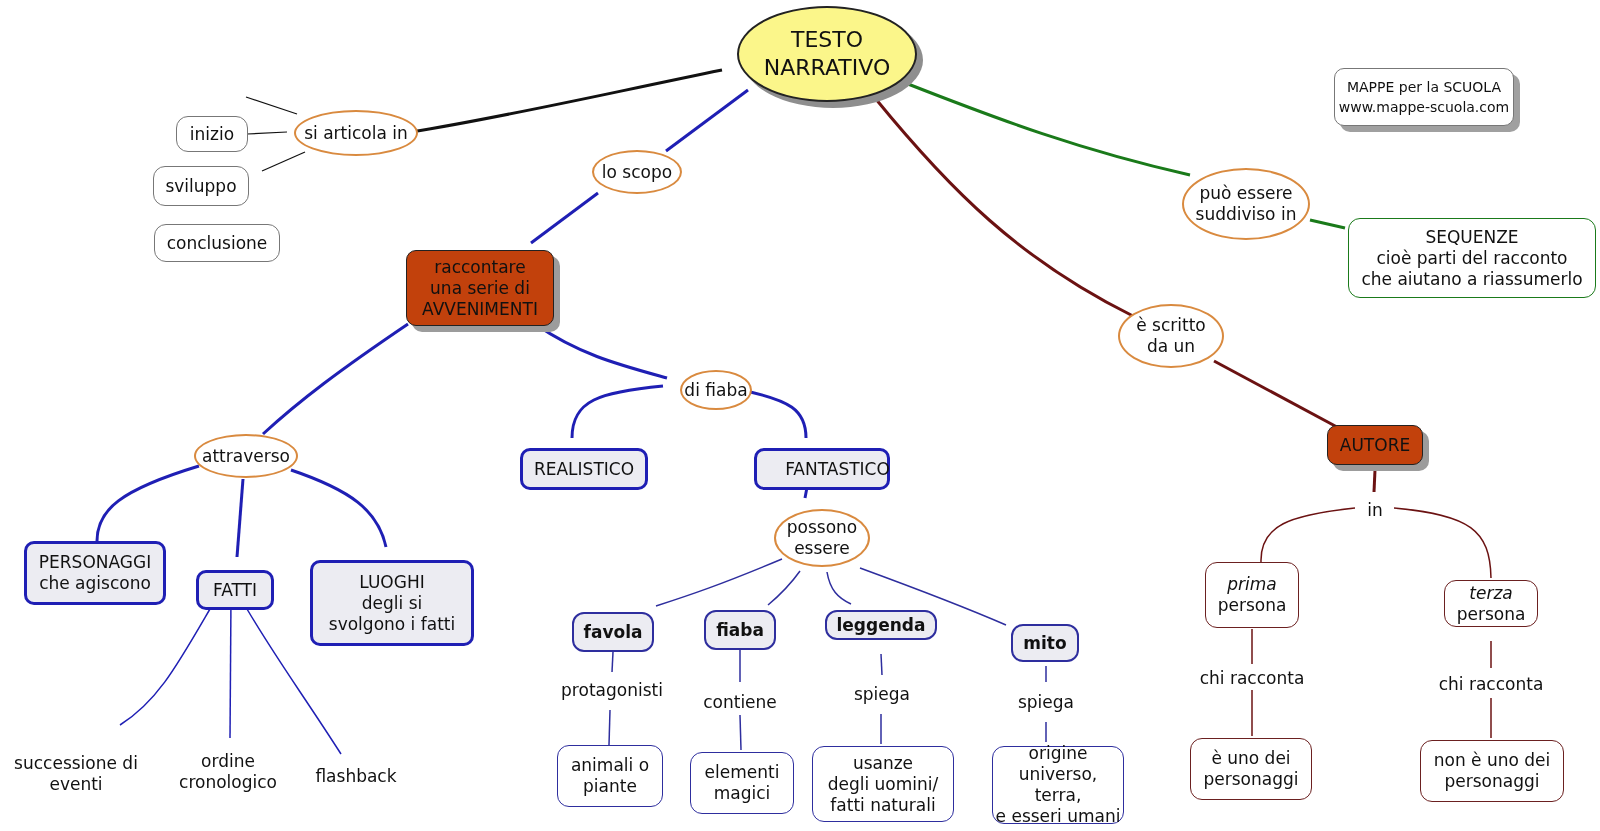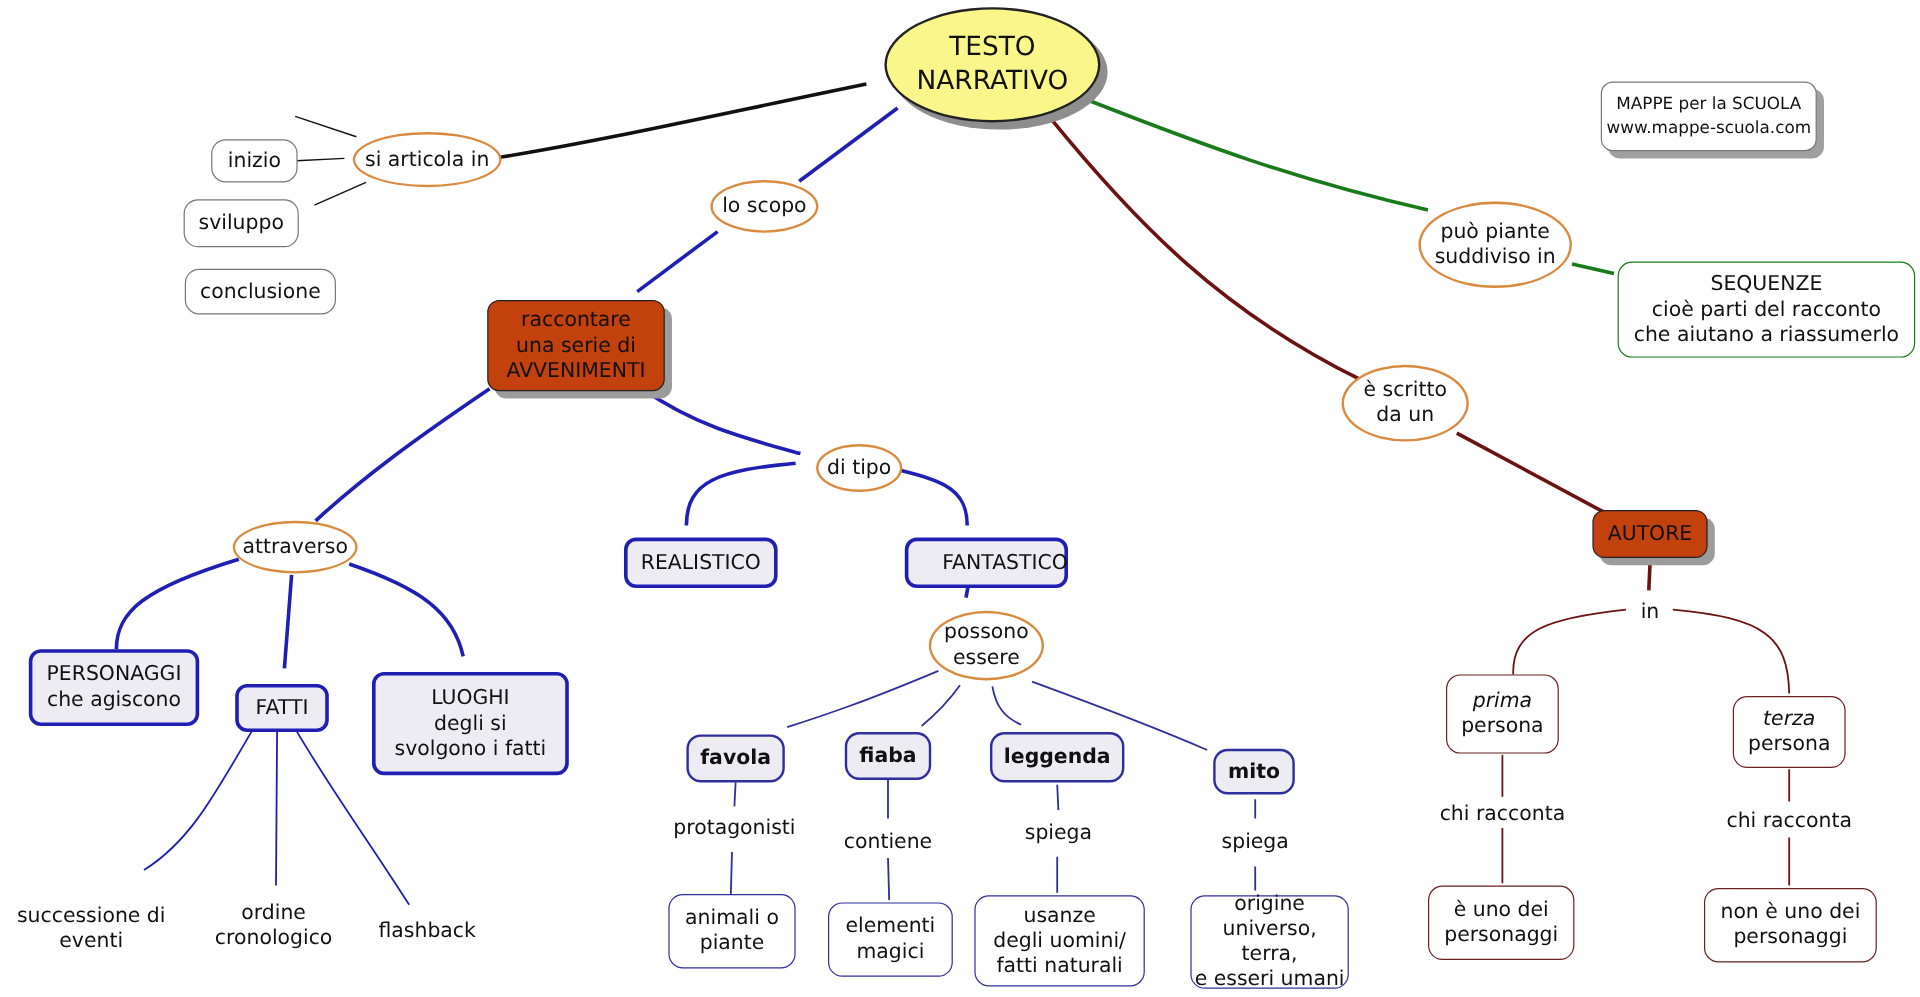--- a/index.html
+++ b/index.html
@@ -112,67 +112,67 @@
 <div class="node box-blue-thick" style="left:310px;top:560px;width:164px;height:86px;">LUOGHI
 degli si
 svolgono i fatti</div>
 
 <div class="node plain" style="left:10px;top:752px;width:132px;height:44px;">successione di
 eventi</div>
 <div class="node plain" style="left:170px;top:750px;width:116px;height:44px;">ordine
 cronologico</div>
 <div class="node plain" style="left:306px;top:764px;width:100px;height:24px;">flashback</div>
 
-<div class="node ell" style="left:680px;top:370px;width:72px;height:40px;">di tipo</div>
+<div class="node ell" style="left:680px;top:370px;width:72px;height:40px;">di fiaba</div>
 <div class="node box-blue-thick" style="left:520px;top:448px;width:128px;height:42px;">REALISTICO</div>
 <div class="node box-blue-thick" style="left:754px;top:448px;width:136px;height:42px;padding-left:31px;">FANTASTICO</div>
 
 <div class="node ell" style="left:774px;top:509px;width:96px;height:58px;">possono
 essere</div>
 
 <div class="node box-blue-thin" style="left:572px;top:612px;width:82px;height:40px;">favola</div>
 <div class="node plain" style="left:552px;top:678px;width:120px;height:24px;">protagonisti</div>
 <div class="node box-blue-leaf" style="left:557px;top:745px;width:106px;height:62px;">animali o
 piante</div>
 
 <div class="node box-blue-thin" style="left:704px;top:610px;width:72px;height:40px;">fiaba</div>
 <div class="node plain" style="left:690px;top:690px;width:100px;height:24px;">contiene</div>
 <div class="node box-blue-leaf" style="left:690px;top:752px;width:104px;height:62px;">elementi
 magici</div>
 
-<div class="node box-blue-thin" style="left:825px;top:610px;width:112px;height:42px;">leggenda</div>
+<div class="node box-blue-thin" style="left:825px;top:610px;width:112px;height:30px;">leggenda</div>
 <div class="node plain" style="left:840px;top:682px;width:84px;height:24px;">spiega</div>
 <div class="node box-blue-leaf" style="left:812px;top:746px;width:142px;height:76px;">usanze
 degli uomini/
 fatti naturali</div>
 
 <div class="node box-blue-thin" style="left:1011px;top:624px;width:68px;height:38px;">mito</div>
 <div class="node plain" style="left:1004px;top:690px;width:84px;height:24px;">spiega</div>
 <div class="node box-blue-leaf" style="left:992px;top:746px;width:132px;height:78px;">origine
 universo, terra,
 e esseri umani</div>
 
-<div class="node ell" style="left:1182px;top:168px;width:128px;height:72px;">può piante
+<div class="node ell" style="left:1182px;top:168px;width:128px;height:72px;">può essere
 suddiviso in</div>
 <div class="node box-green" style="left:1348px;top:218px;width:248px;height:80px;">SEQUENZE
 cioè parti del racconto
 che aiutano a riassumerlo</div>
 
 <div class="node ell" style="left:1118px;top:304px;width:106px;height:64px;">è scritto
 da un</div>
 <div class="node box-black" style="left:1327px;top:425px;width:96px;height:40px;">AUTORE</div>
 <div class="node plain" style="left:1356px;top:498px;width:38px;height:24px;">in</div>
 
 <div class="node box-maroon" style="left:1205px;top:562px;width:94px;height:66px;flex-direction:column;">
   <span class="it">prima</span>
   <span>persona</span>
 </div>
 <div class="node plain" style="left:1186px;top:666px;width:132px;height:24px;">chi racconta</div>
 <div class="node box-maroon" style="left:1190px;top:738px;width:122px;height:62px;">è uno dei
 personaggi</div>
 
-<div class="node box-maroon" style="left:1444px;top:580px;width:94px;height:60px;flex-direction:column;">
+<div class="node box-maroon" style="left:1444px;top:580px;width:94px;height:47px;flex-direction:column;">
   <span class="it">terza</span>
   <span>persona</span>
 </div>
 <div class="node plain" style="left:1424px;top:672px;width:134px;height:24px;">chi racconta</div>
 <div class="node box-maroon" style="left:1420px;top:740px;width:144px;height:62px;">non è uno dei
 personaggi</div>
 
 </body></html>

